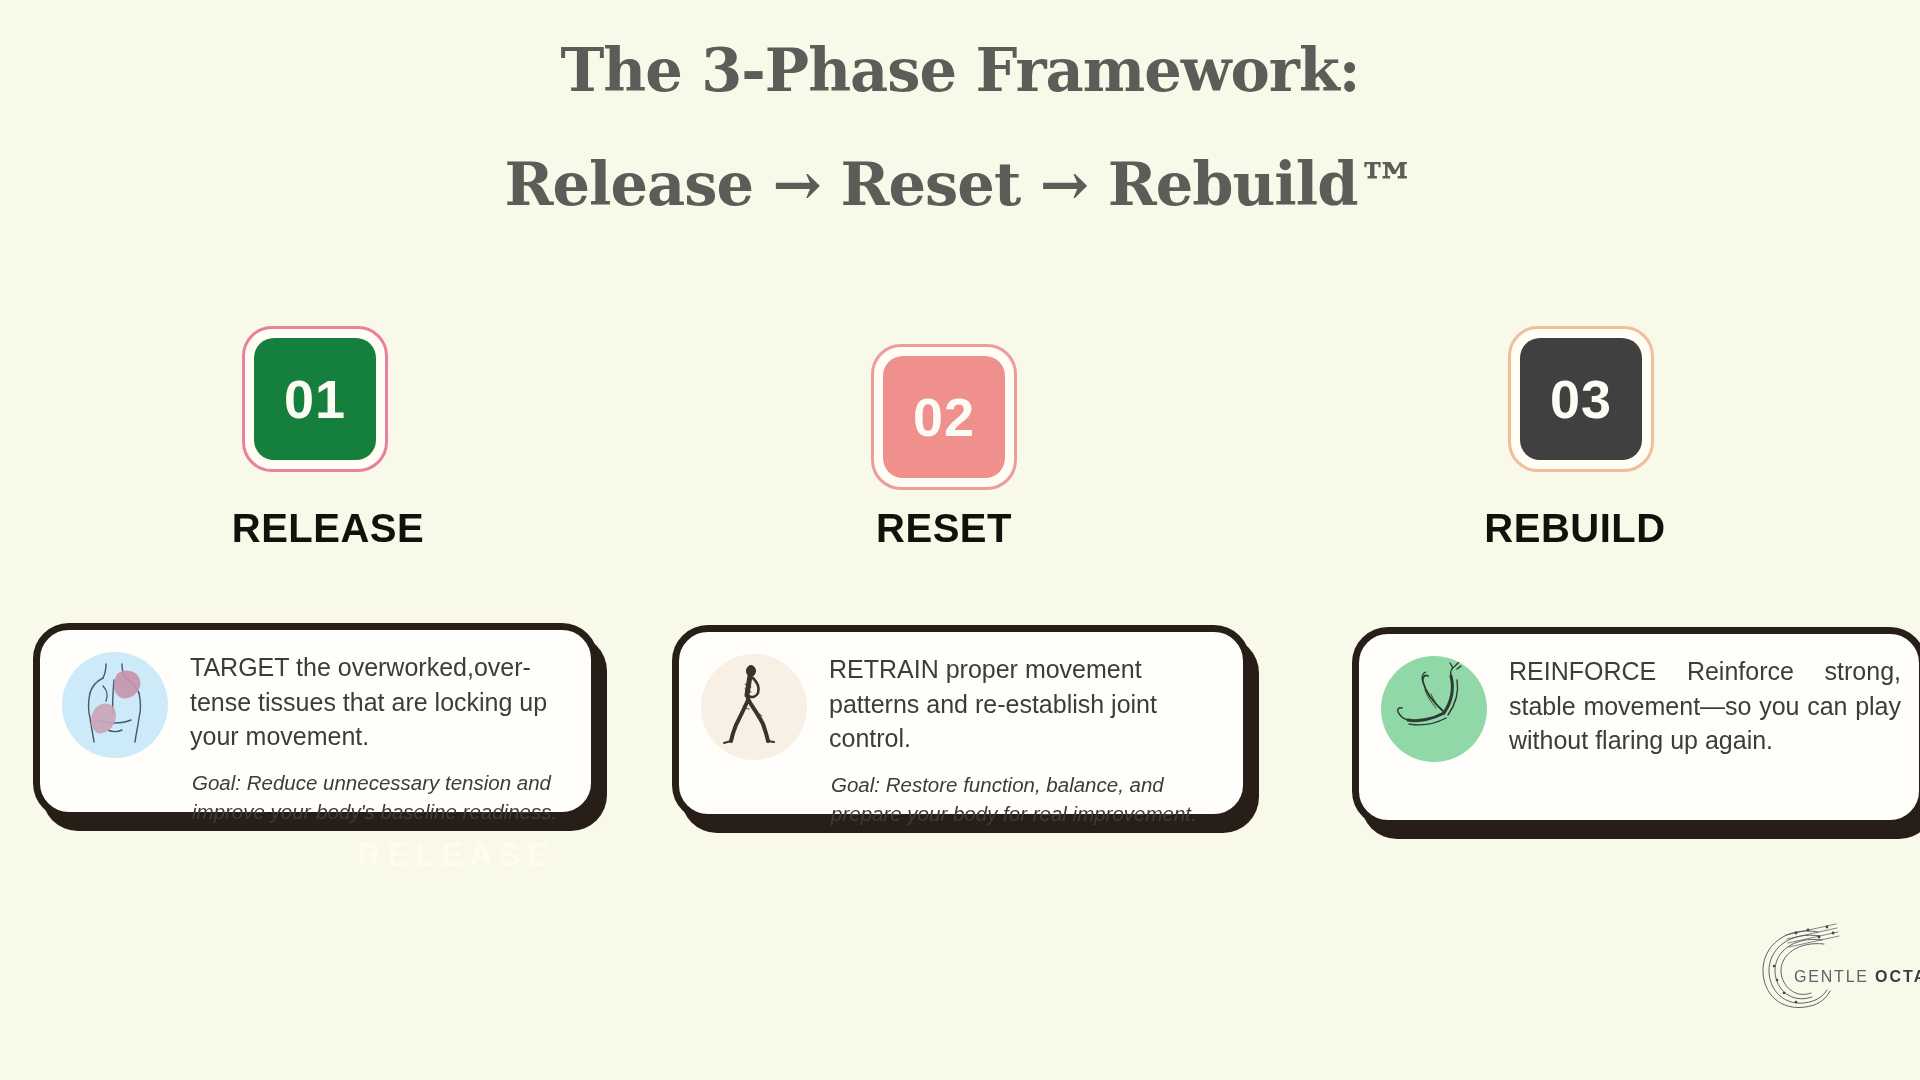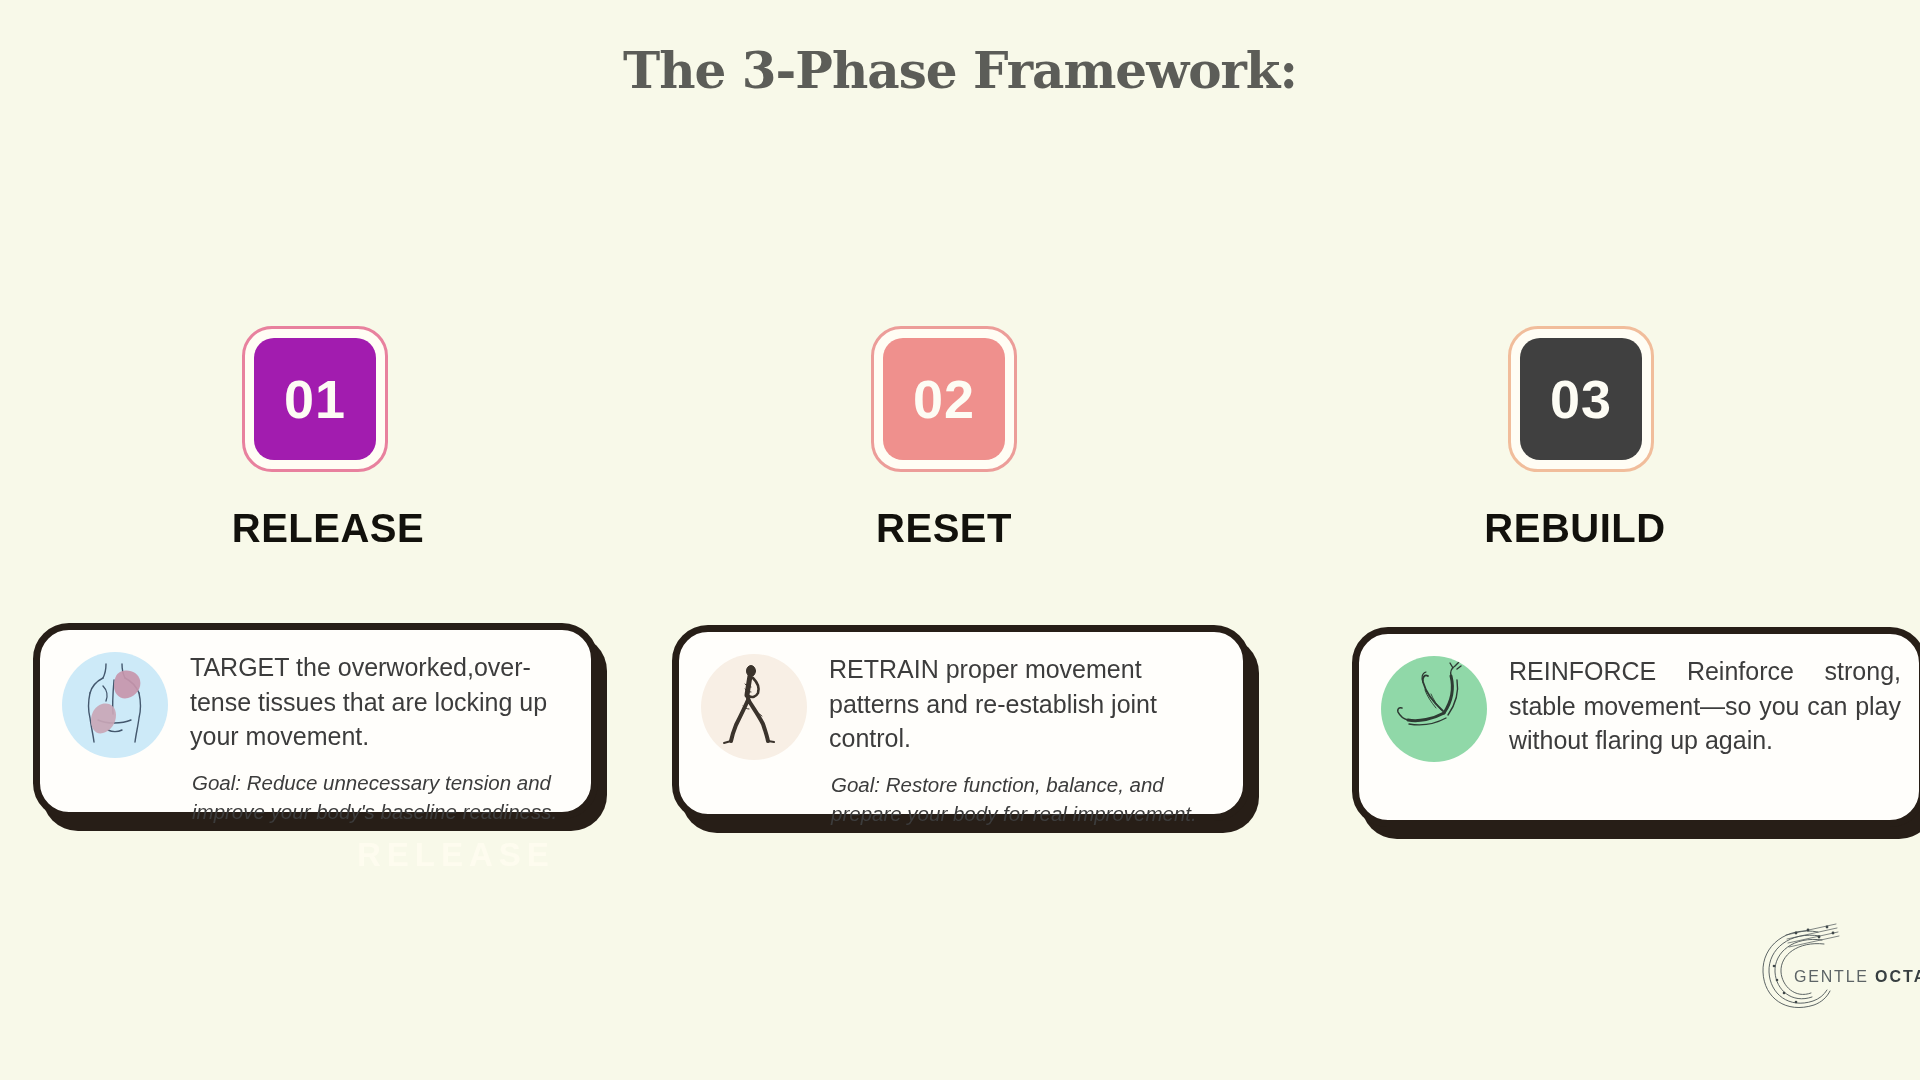--- a/index.html
+++ b/index.html
@@ -7,39 +7,39 @@
     position:relative; width:1920px; height:1080px; overflow:hidden;
     background:#f8f9e9;
     font-family:"Liberation Sans", sans-serif;
   }
 
   
   .title {
     position:absolute; top:14px; left:0; width:100%;
     text-align:center;
     font-family:"DejaVu Serif", serif;
-    font-weight:700; font-size:50px; color:#5c5d58;
+    font-weight:700; font-size:59px; color:#5c5d58;
     letter-spacing:-1px;
   }
   .title .line { line-height:114px; }
 
   
   .numbox {
     position:absolute; width:146px; height:146px; box-sizing:border-box;
     border:3px solid; border-radius:30px; background:#fffdf4;
     display:flex; align-items:center; justify-content:center;
   }
   .numbox-inner {
     width:122px; height:122px; border-radius:20px;
     display:flex; align-items:center; justify-content:center;
     color:#fdfcf4; font-weight:700; font-size:54px; letter-spacing:1px;
   }
   .numbox-1 { left:242px; top:326px; border-color:#e8819e; }
-  .numbox-1 .numbox-inner { background:#a21caf; }
-  .numbox-2 { left:871px; top:326px; border-color:#ec9d99; }
+  .numbox-1 .numbox-inner { background:#15803d; }
+  .numbox-2 { left:871px; top:344px; border-color:#ec9d99; }
   .numbox-2 .numbox-inner { background:#ef908d; }
   .numbox-3 { left:1508px; top:326px; border-color:#f1bd9b; }
   .numbox-3 .numbox-inner { background:#404040; }
 
   
   .phase-label {
     position:absolute; top:506px; transform:translateX(-50%);
     font-size:40px; font-weight:700; color:#12110c; letter-spacing:0.5px;
     white-space:nowrap;
   }
@@ -97,20 +97,21 @@
 
   .sketch { stroke-linecap:round; stroke-linejoin:round; fill:none; }
 </style>
 </head>
 <body>
 
 <div class="canvas">
 
   <div class="title">
     <div class="line">The 3-Phase Framework:</div>
+    <div class="line">Release → Reset → Rebuild™</div>
   </div>
 
   <div class="numbox numbox-1">
     <div class="numbox-inner">01</div>
   </div>
   <div class="numbox numbox-2">
     <div class="numbox-inner">02</div>
   </div>
   <div class="numbox numbox-3">
     <div class="numbox-inner">03</div>

